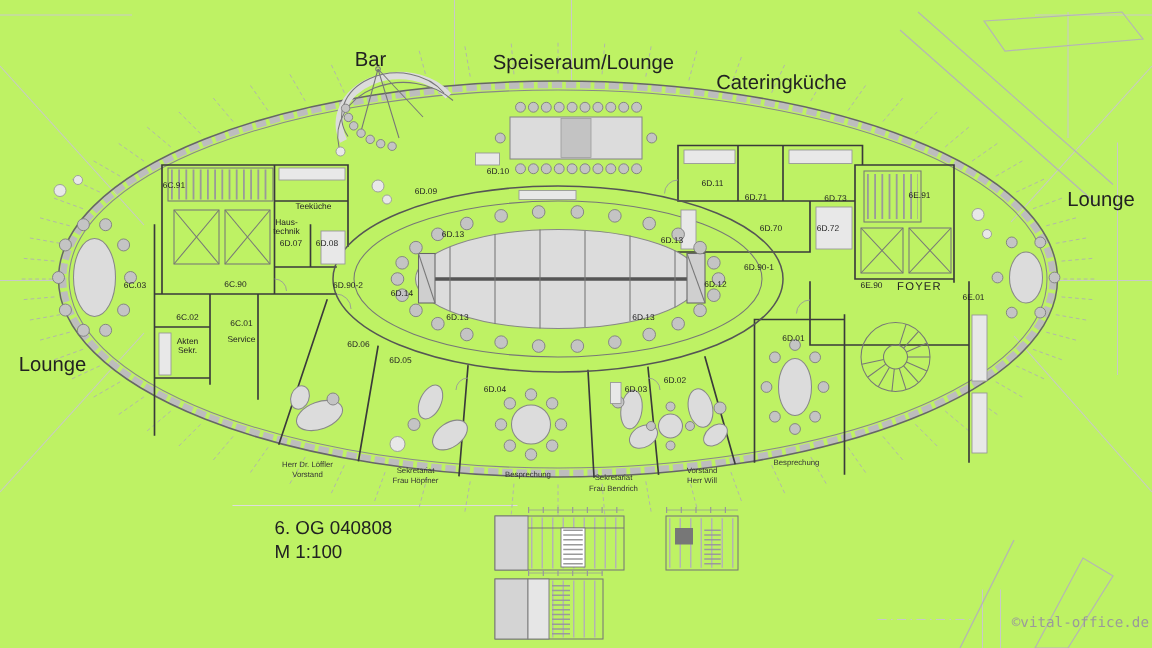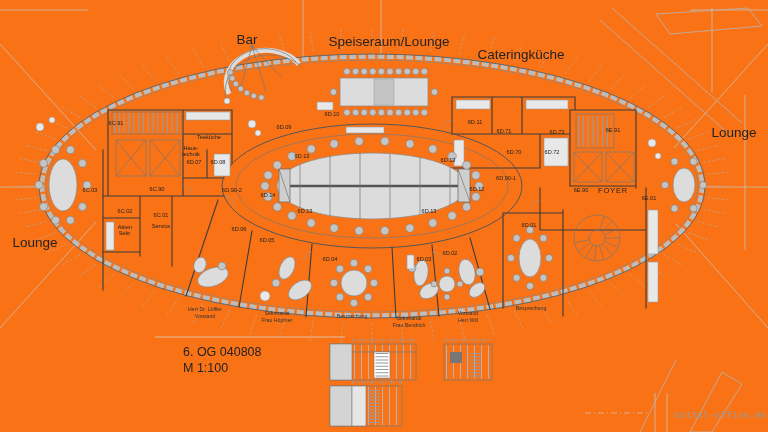--- a/index.html
+++ b/index.html
@@ -1,16 +1,16 @@
 <!DOCTYPE html>
 <html><head>
 <meta charset="utf-8">
 <style>
   html,body{margin:0;padding:0;background:#fff;}
-  .stage{position:relative;width:768px;height:432px;background:#f97316;overflow:hidden;}
+  .stage{position:relative;width:768px;height:432px;background:#bef264;overflow:hidden;}
   svg{position:absolute;left:0;top:0;}
   svg text{font-family:"Liberation Sans",sans-serif;fill:#222;}
   .t-area{font-size:13.5px;}
   .t-room{font-size:5.6px;}
   .t-name{font-size:5.2px;fill:#333;}
   .t-foyer{font-size:7.5px;letter-spacing:.8px;}
   .t-title{font-size:12.5px;}
   .t-wm{font-family:"DejaVu Sans Mono",monospace;font-size:9.5px;fill:#9a9a9a;}
   .grid{stroke:#c9c9c9;stroke-width:.7;}
   .grid2{stroke:#dddddd;stroke-width:.7;}

